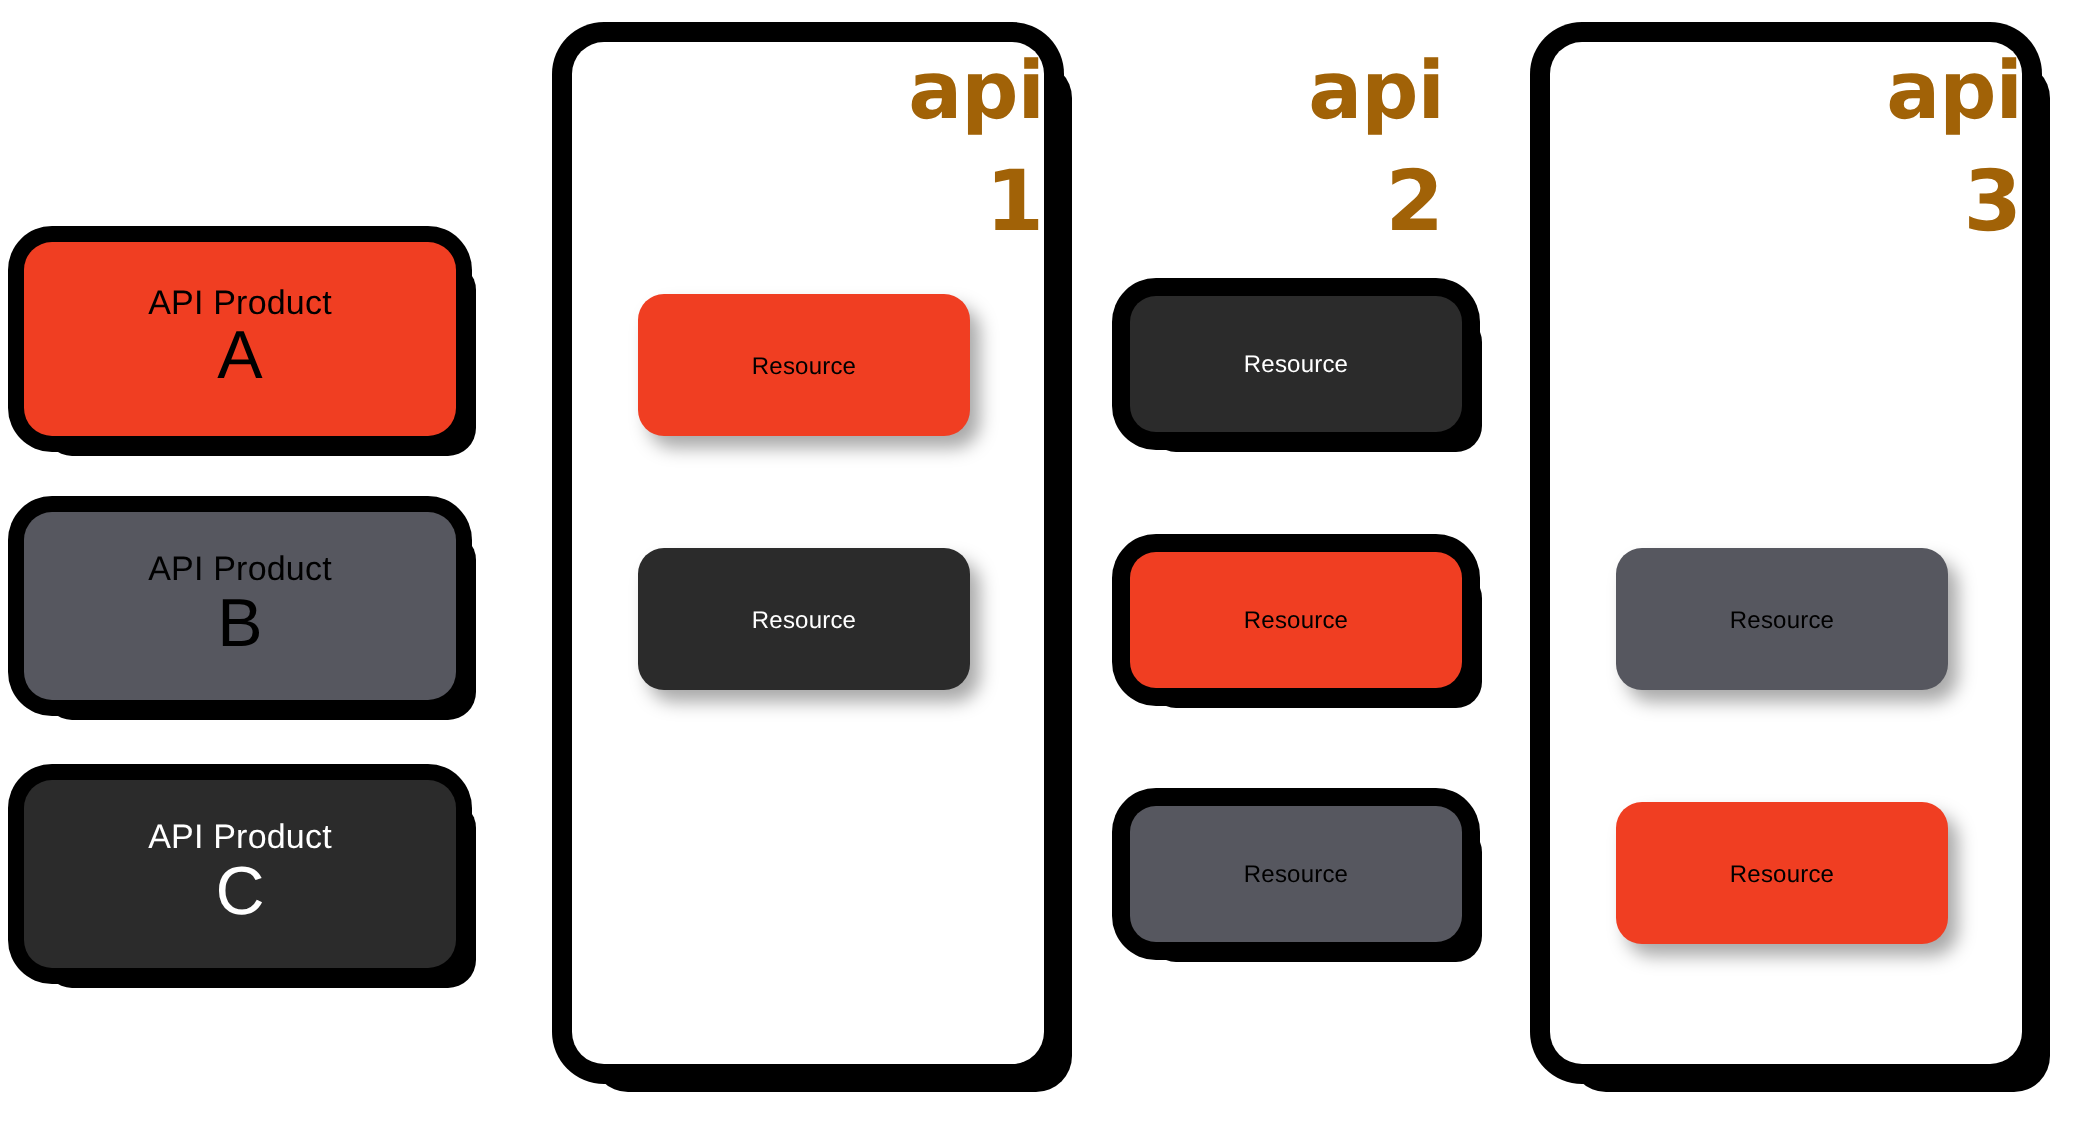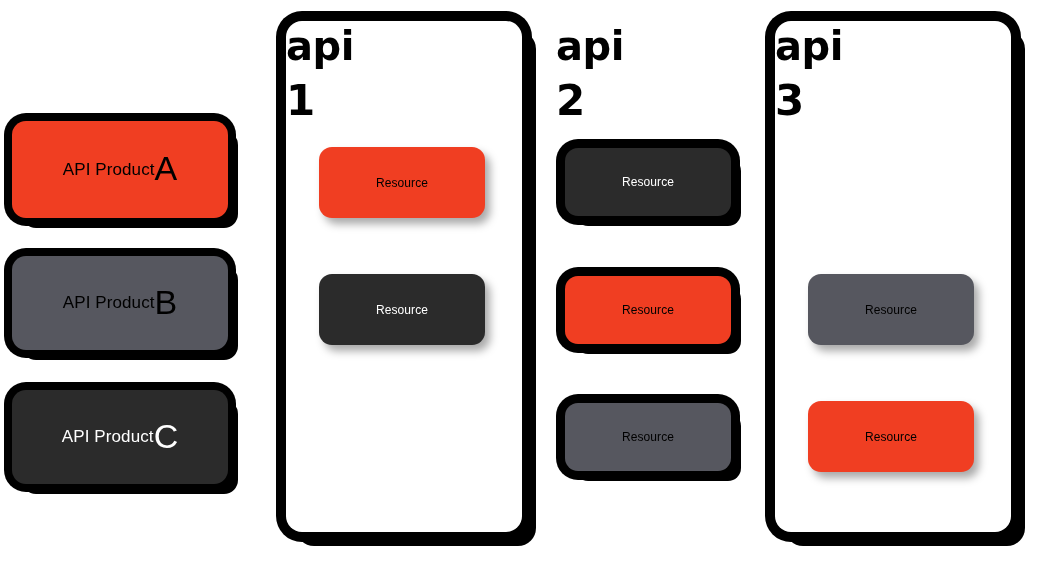--- a/index.html
+++ b/index.html
@@ -21,21 +21,21 @@
     overflow: hidden;
   }
 
   
   .node { position: absolute; box-sizing: border-box; }
 
   
   .product-card {
     border-radius: 14px;
     display: flex;
-    flex-direction: row;
+    flex-direction: column;
     align-items: center;
     justify-content: center;
     
     box-shadow: 10px 10px 0 0 #000000,
                 0 0 0 8px #000000;
   }
   .product-title {
     font-size: 17px;
     line-height: 1.15;
     letter-spacing: 0.1px;
@@ -50,22 +50,22 @@
   
   .api-container {
     background: #ffffff;
     border-radius: 16px;
     box-shadow: 0 0 0 10px #000000, 12px 12px 0 2px #000000;
   }
 
   
   .api-label {
     position: absolute;
-    text-align: left;
-    color: #000000;
+    text-align: right;
+    color: #a16207;
     font-weight: 700;
     font-family: "DejaVu Sans", sans-serif;
     user-select: none;
     line-height: 1.0;
   }
   .api-label .api-word {
     display: block;
     font-size: 40px;
     letter-spacing: -0.5px;
   }

